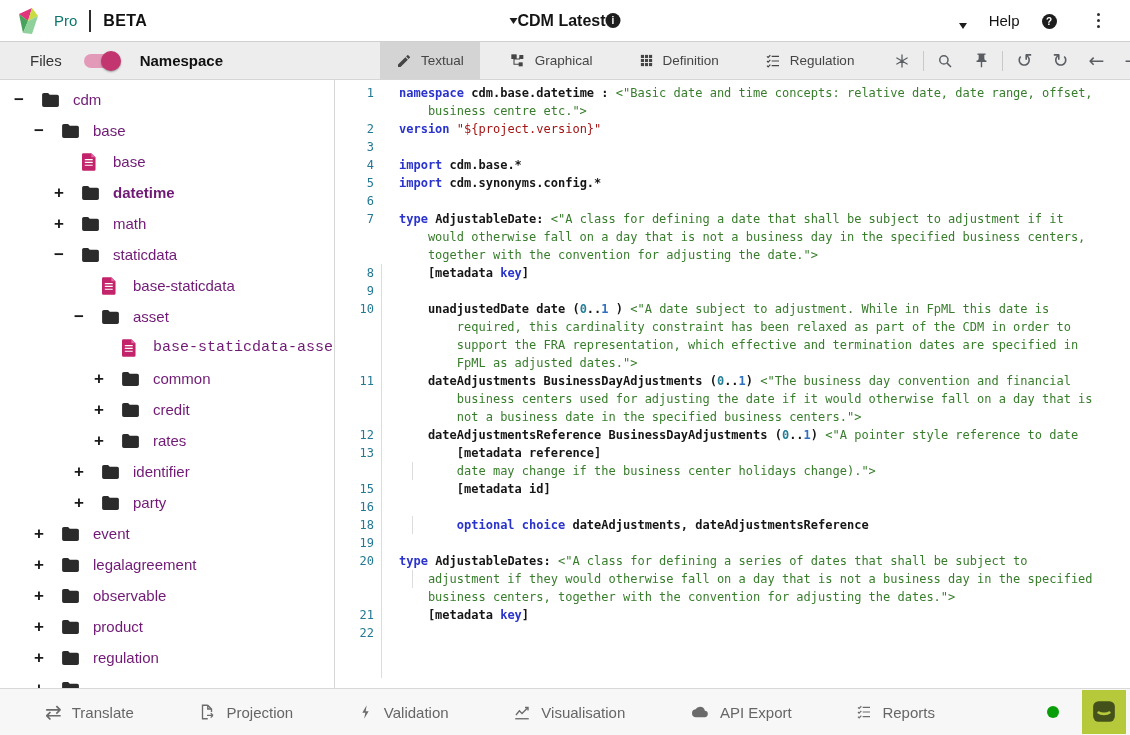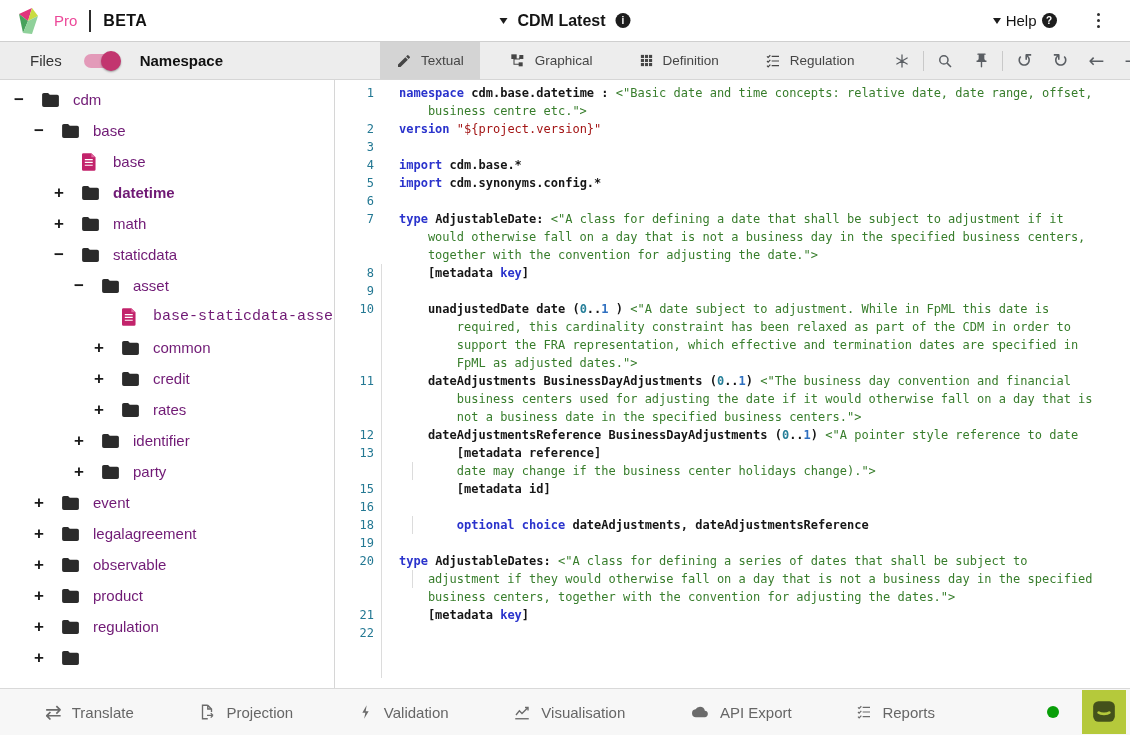--- a/index.html
+++ b/index.html
@@ -3,43 +3,43 @@
 <meta charset="utf-8">
 <style>
   html,body{margin:0;padding:0;background:#fff;}
   .app{width:1130px;height:735px;position:relative;background:#fff;overflow:hidden;
        font-family:"Liberation Sans",sans-serif;-webkit-font-smoothing:antialiased;}
 
   
   .header{height:41px;border-bottom:1px solid #cfcfcf;display:flex;align-items:center;background:#fff;position:relative;}
   .brand{display:flex;align-items:center;gap:12px;padding-left:16px;}
   .brand svg{display:block;}
-  .pro{color:#ec4899;font-size:15px;}
+  .pro{color:#0f766e;font-size:15px;}
   .brand-divider{width:2px;height:22px;background:#2c2c2c;}
   .beta{font-weight:bold;font-size:16px;letter-spacing:.4px;color:#111;}
-  .ws{position:absolute;left:50%;transform:translateX(-50%);display:flex;align-items:center;gap:10px;cursor:pointer;}
+  .ws{position:absolute;left:50%;transform:translateX(-50%);display:flex;align-items:center;cursor:pointer;}
   .caret{width:0;height:0;border-left:4.5px solid transparent;border-right:4.5px solid transparent;border-top:6px solid #1d1d1d;}
   .ws-title{font-weight:bold;font-size:16px;color:#141414;}
   .circ{width:15px;height:15px;border-radius:50%;background:#1d1d1d;color:#fff;font-size:10px;font-weight:bold;
         display:flex;align-items:center;justify-content:center;}
   .hdr-right{margin-left:auto;display:flex;align-items:center;gap:36px;padding-right:26px;}
-  .help{display:flex;align-items:center;gap:5px;font-size:15px;color:#141414;cursor:pointer;}
+  .help{display:flex;align-items:flex-end;gap:22px;font-size:15px;color:#141414;cursor:pointer;}
   .kebab{display:flex;flex-direction:column;gap:2.5px;cursor:pointer;padding:4px;}
   .kebab i{width:3.5px;height:3.5px;border-radius:50%;background:#2e2e2e;}
 
   
   .toolbar{height:37px;background:#ededed;border-bottom:1px solid #d6d6d6;display:flex;align-items:stretch;}
-  .tb-left{width:380px;flex:none;display:flex;align-items:center;gap:16px;padding-left:30px;box-sizing:border-box;}
+  .tb-left{width:336px;flex:none;display:flex;align-items:center;gap:16px;padding-left:30px;box-sizing:border-box;}
   .files-label{font-size:15px;color:#333;}
   .ns-label{font-size:15px;font-weight:bold;color:#111;}
   .toggle{position:relative;width:34px;height:14px;border-radius:7px;background:#e39ab9;margin:0 6px;cursor:pointer;}
   .knob{position:absolute;right:-3px;top:-3px;width:20px;height:20px;border-radius:50%;background:#c2356f;box-shadow:0 1px 2px rgba(0,0,0,.35);}
   .tabs{display:flex;align-items:stretch;}
   .tab{display:flex;align-items:center;gap:9px;padding:0 16px;margin-right:14px;font-size:13.5px;color:#454545;cursor:pointer;}
-  .tab.active{background:#d4d4d4;}
+  .tab.active{background:#d4d4d4;margin-left:44px;}
   .ic{display:flex;align-items:center;justify-content:center;}
   .tb-actions{margin-left:auto;display:flex;align-items:center;padding-right:4px;}
   .action-btn{width:36px;height:31px;border:0;background:none;display:flex;align-items:center;justify-content:center;
               color:#5a5e63;cursor:pointer;padding:0;}
   .glyph{font-size:19px;line-height:1;color:#5a5e63;font-family:"DejaVu Sans",sans-serif;}
   .sep{width:1px;height:20px;background:#c9c9c9;margin:0 3px;}
 
   
   .main{display:flex;height:608px;}
   .sidebar{width:335px;flex:none;border-right:1px solid #d6d6d6;box-sizing:border-box;padding-top:4px;overflow:hidden;background:#fff;}
@@ -261,20 +261,31 @@
           <span class="tree-label">math</span>
         </div>
         <div class="tree-row" style="padding-left: 54px;">
           <span class="expander">−</span>
           <span class="tree-ic">
             <svg width="17" height="14" viewBox="0 0 24 20">
               <path fill="#2b2b2b" d="M0 2.5C0 1.1 1.1 0 2.5 0h6L11 2.5h10.5C22.9 2.5 24 3.6 24 5v12.5c0 1.4-1.1 2.5-2.5 2.5h-19A2.5 2.5 0 0 1 0 17.5V2.5z"></path>
             </svg>
           </span>
           <span class="tree-label">staticdata</span>
+        </div>
+        <div class="tree-row" style="padding-left: 74px;">
+          <span class="spacer"></span>
+          <span class="tree-ic">
+            <svg width="14" height="18" viewBox="0 0 15 19">
+              <path fill="#c2236b" d="M1.5 0H10l4.5 4.5V17.5A1.5 1.5 0 0 1 13 19H1.5A1.5 1.5 0 0 1 0 17.5V1.5A1.5 1.5 0 0 1 1.5 0z"></path>
+              <path fill="#e06a9f" d="M10 0l4.5 4.5H10z"></path>
+              <path stroke="#fff" stroke-width="1.3" d="M3 7h8.5M3 10h8.5M3 13h8.5"></path>
+            </svg>
+          </span>
+          <span class="tree-label">base-staticdata</span>
         </div>
         <div class="tree-row" style="padding-left: 74px;">
           <span class="expander">−</span>
           <span class="tree-ic">
             <svg width="17" height="14" viewBox="0 0 24 20">
               <path fill="#2b2b2b" d="M0 2.5C0 1.1 1.1 0 2.5 0h6L11 2.5h10.5C22.9 2.5 24 3.6 24 5v12.5c0 1.4-1.1 2.5-2.5 2.5h-19A2.5 2.5 0 0 1 0 17.5V2.5z"></path>
             </svg>
           </span>
           <span class="tree-label">asset</span>
         </div>

